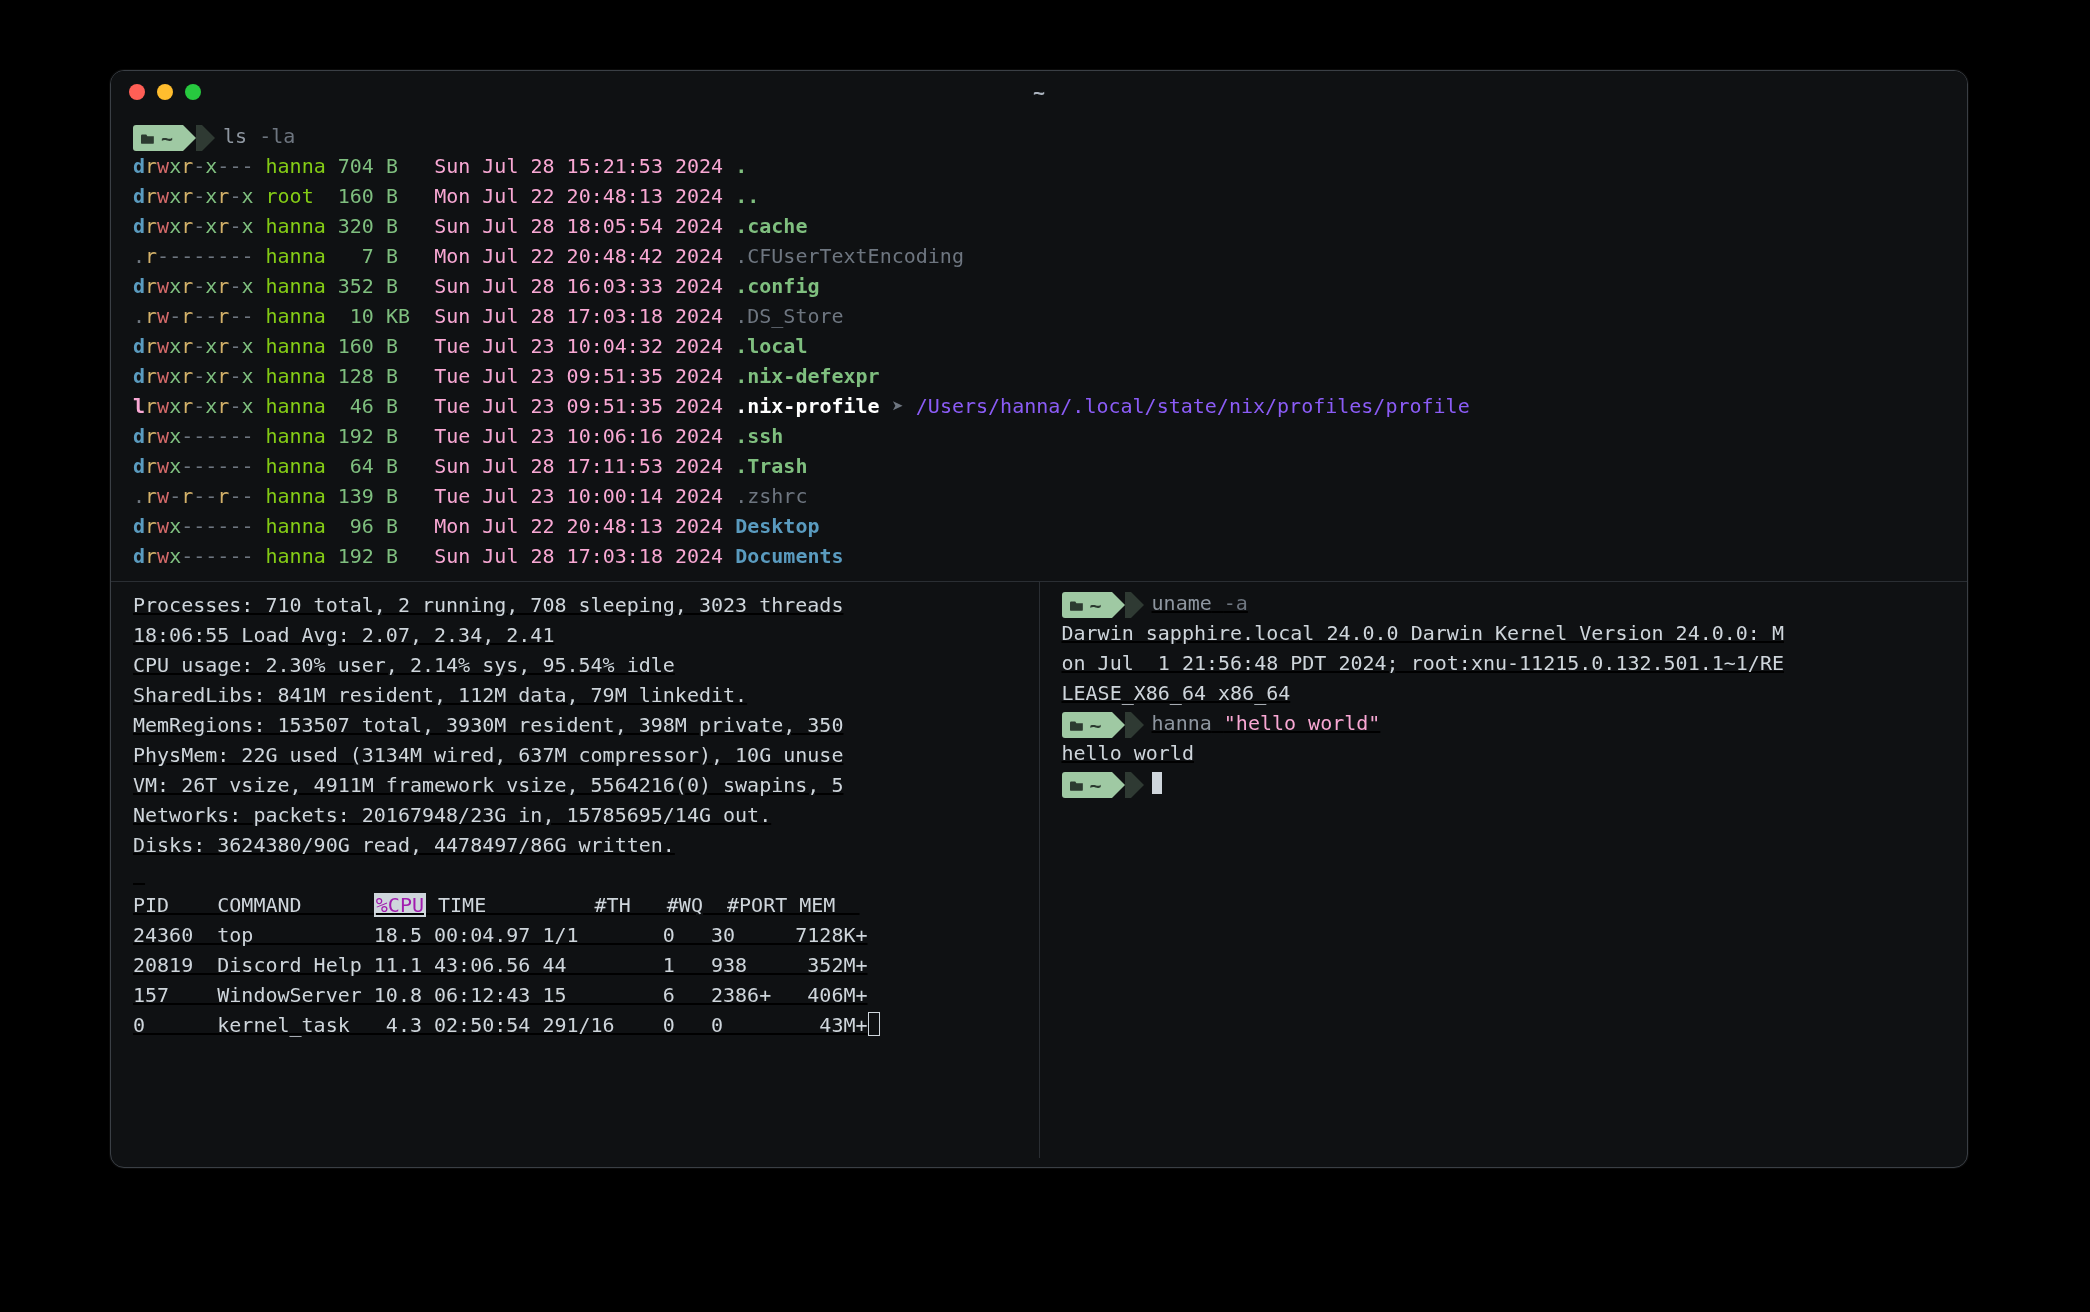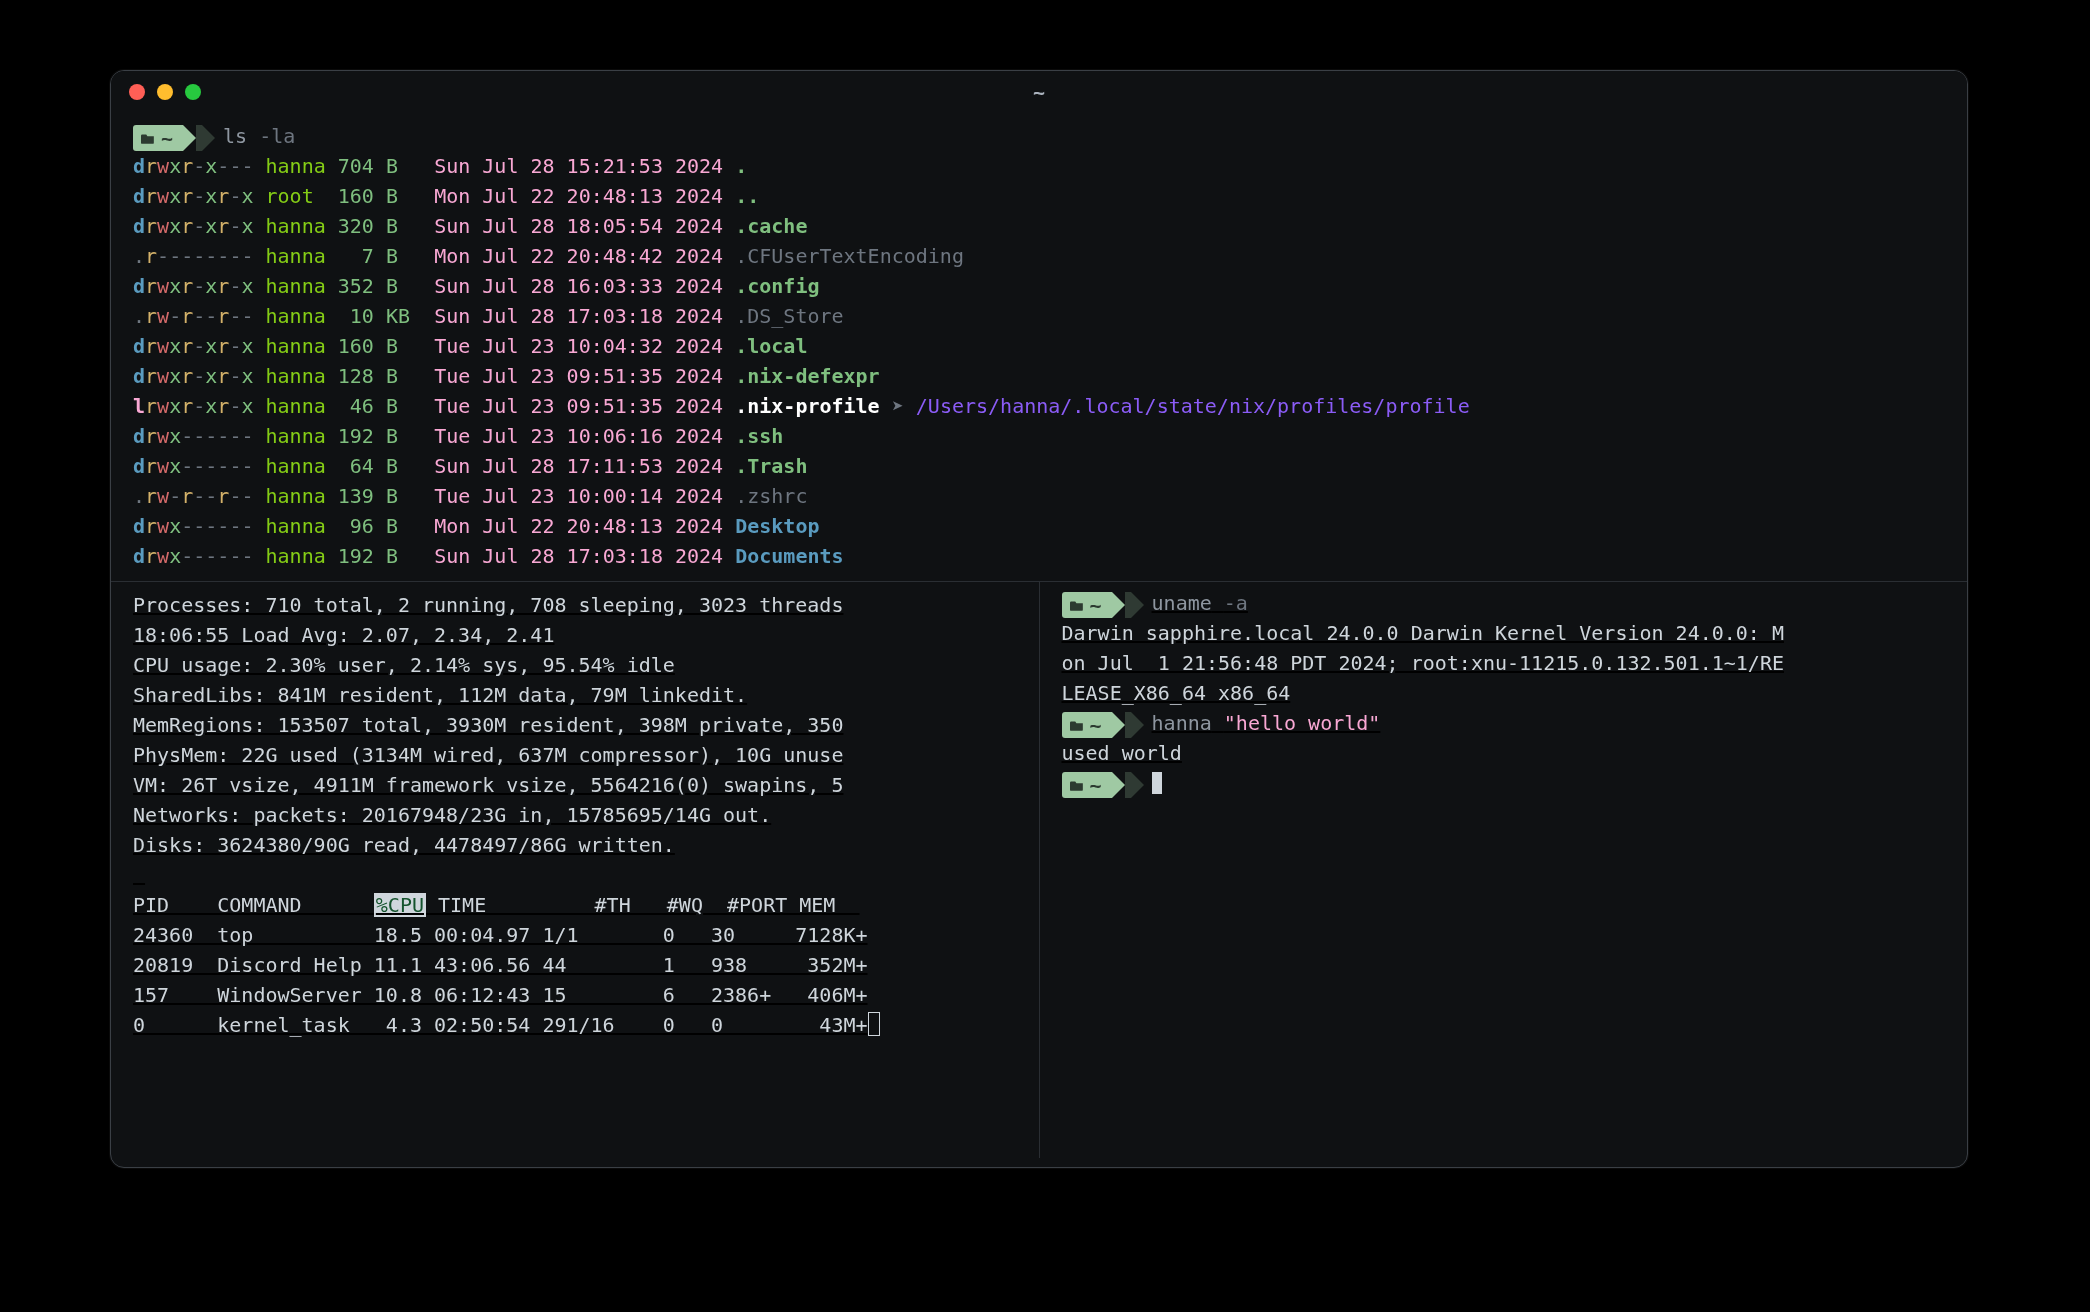--- a/index.html
+++ b/index.html
@@ -125,21 +125,21 @@
   .blue   { color:#5a9bbf; }
   .white  { color:#84cc16;margin-top:6px; }
   .bold   { font-weight:700; }
   .strteal{ color:#ffffff; }
   .link   { color:#8b5cf6; }
 
   .row { display:block; }
   .cmd-ls   { color:#8e96a0; }
   .cmd-arg  { color:#6e7680; }
 
-  .hlcell { background:#cfd6dc; color:#14532d; padding:0 2px;}
+  .hlcell { background:#cfd6dc; color:#a21caf; padding:0 2px;}
   .cursor { display:inline-block; width:10px; height:22px; border:1px solid #cfd6dc; vertical-align:-4px;}
   .cursor-solid { display:inline-block; width:10px; height:22px; background:#cfd6dc; vertical-align:-4px;}
 </style>
 </head>
 <body>
 
 <div class="window">
 
   <div class="titlebar">
     <div class="traffic">
@@ -153,18 +153,18 @@
   <div class="pane-top" id="pane-top"><span class="row"><span class="prompt"><span class="pill-left"><svg width="14" height="12" viewBox="0 0 24 20">
               <path fill="#2c3a30" d="M2 4h7l2 3h11v11a2 2 0 0 1-2 2H2a2 2 0 0 1-2-2V6a2 2 0 0 1 2-2z"></path>
             </svg><span>~</span></span><span class="pill-arrow"></span><span class="pill-right"></span><span class="pill-arrow2"></span></span><span class="cmd-ls">ls</span> <span class="cmd-arg">-la</span></span><span class="row"><span class="blue bold">d</span><span class="yellow">r</span><span class="red">w</span><span class="green">x</span><span class="yellow">r</span><span class="dim">-</span><span class="green">x</span><span class="dim">-</span><span class="dim">-</span><span class="dim">-</span> <span class="white">hanna</span> <span class="green">704</span> <span class="green">B </span>  <span class="teal">Sun Jul 28 15:21:53 2024</span> <span class="green bold">.</span></span><span class="row"><span class="blue bold">d</span><span class="yellow">r</span><span class="red">w</span><span class="green">x</span><span class="yellow">r</span><span class="dim">-</span><span class="green">x</span><span class="yellow">r</span><span class="dim">-</span><span class="green">x</span> <span class="white">root </span> <span class="green">160</span> <span class="green">B </span>  <span class="teal">Mon Jul 22 20:48:13 2024</span> <span class="green bold">..</span></span><span class="row"><span class="blue bold">d</span><span class="yellow">r</span><span class="red">w</span><span class="green">x</span><span class="yellow">r</span><span class="dim">-</span><span class="green">x</span><span class="yellow">r</span><span class="dim">-</span><span class="green">x</span> <span class="white">hanna</span> <span class="green">320</span> <span class="green">B </span>  <span class="teal">Sun Jul 28 18:05:54 2024</span> <span class="green bold">.cache</span></span><span class="row"><span class="dim">.</span><span class="yellow">r</span><span class="dim">-</span><span class="dim">-</span><span class="dim">-</span><span class="dim">-</span><span class="dim">-</span><span class="dim">-</span><span class="dim">-</span><span class="dim">-</span> <span class="white">hanna</span> <span class="green">  7</span> <span class="green">B </span>  <span class="teal">Mon Jul 22 20:48:42 2024</span> <span class="dim">.CFUserTextEncoding</span></span><span class="row"><span class="blue bold">d</span><span class="yellow">r</span><span class="red">w</span><span class="green">x</span><span class="yellow">r</span><span class="dim">-</span><span class="green">x</span><span class="yellow">r</span><span class="dim">-</span><span class="green">x</span> <span class="white">hanna</span> <span class="green">352</span> <span class="green">B </span>  <span class="teal">Sun Jul 28 16:03:33 2024</span> <span class="green bold">.config</span></span><span class="row"><span class="dim">.</span><span class="yellow">r</span><span class="red">w</span><span class="dim">-</span><span class="yellow">r</span><span class="dim">-</span><span class="dim">-</span><span class="yellow">r</span><span class="dim">-</span><span class="dim">-</span> <span class="white">hanna</span> <span class="green"> 10</span> <span class="green">KB</span>  <span class="teal">Sun Jul 28 17:03:18 2024</span> <span class="dim">.DS_Store</span></span><span class="row"><span class="blue bold">d</span><span class="yellow">r</span><span class="red">w</span><span class="green">x</span><span class="yellow">r</span><span class="dim">-</span><span class="green">x</span><span class="yellow">r</span><span class="dim">-</span><span class="green">x</span> <span class="white">hanna</span> <span class="green">160</span> <span class="green">B </span>  <span class="teal">Tue Jul 23 10:04:32 2024</span> <span class="green bold">.local</span></span><span class="row"><span class="blue bold">d</span><span class="yellow">r</span><span class="red">w</span><span class="green">x</span><span class="yellow">r</span><span class="dim">-</span><span class="green">x</span><span class="yellow">r</span><span class="dim">-</span><span class="green">x</span> <span class="white">hanna</span> <span class="green">128</span> <span class="green">B </span>  <span class="teal">Tue Jul 23 09:51:35 2024</span> <span class="green bold">.nix-defexpr</span></span><span class="row"><span class="teal bold">l</span><span class="yellow">r</span><span class="red">w</span><span class="green">x</span><span class="yellow">r</span><span class="dim">-</span><span class="green">x</span><span class="yellow">r</span><span class="dim">-</span><span class="green">x</span> <span class="white">hanna</span> <span class="green"> 46</span> <span class="green">B </span>  <span class="teal">Tue Jul 23 09:51:35 2024</span> <span class="strteal bold">.nix-profile</span> <span class="dim">➤</span> <span class="link">/Users/hanna/.local/state/nix/profiles/profile</span></span><span class="row"><span class="blue bold">d</span><span class="yellow">r</span><span class="red">w</span><span class="green">x</span><span class="dim">-</span><span class="dim">-</span><span class="dim">-</span><span class="dim">-</span><span class="dim">-</span><span class="dim">-</span> <span class="white">hanna</span> <span class="green">192</span> <span class="green">B </span>  <span class="teal">Tue Jul 23 10:06:16 2024</span> <span class="green bold">.ssh</span></span><span class="row"><span class="blue bold">d</span><span class="yellow">r</span><span class="red">w</span><span class="green">x</span><span class="dim">-</span><span class="dim">-</span><span class="dim">-</span><span class="dim">-</span><span class="dim">-</span><span class="dim">-</span> <span class="white">hanna</span> <span class="green"> 64</span> <span class="green">B </span>  <span class="teal">Sun Jul 28 17:11:53 2024</span> <span class="green bold">.Trash</span></span><span class="row"><span class="dim">.</span><span class="yellow">r</span><span class="red">w</span><span class="dim">-</span><span class="yellow">r</span><span class="dim">-</span><span class="dim">-</span><span class="yellow">r</span><span class="dim">-</span><span class="dim">-</span> <span class="white">hanna</span> <span class="green">139</span> <span class="green">B </span>  <span class="teal">Tue Jul 23 10:00:14 2024</span> <span class="dim">.zshrc</span></span><span class="row"><span class="blue bold">d</span><span class="yellow">r</span><span class="red">w</span><span class="green">x</span><span class="dim">-</span><span class="dim">-</span><span class="dim">-</span><span class="dim">-</span><span class="dim">-</span><span class="dim">-</span> <span class="white">hanna</span> <span class="green"> 96</span> <span class="green">B </span>  <span class="teal">Mon Jul 22 20:48:13 2024</span> <span class="blue bold">Desktop</span></span><span class="row"><span class="blue bold">d</span><span class="yellow">r</span><span class="red">w</span><span class="green">x</span><span class="dim">-</span><span class="dim">-</span><span class="dim">-</span><span class="dim">-</span><span class="dim">-</span><span class="dim">-</span> <span class="white">hanna</span> <span class="green">192</span> <span class="green">B </span>  <span class="teal">Sun Jul 28 17:03:18 2024</span> <span class="blue bold">Documents</span></span></div>
 
   <div class="bottom">
     <div class="pane-bl" id="pane-bl"><span class="row">Processes: 710 total, 2 running, 708 sleeping, 3023 threads</span><span class="row">18:06:55 Load Avg: 2.07, 2.34, 2.41</span><span class="row">CPU usage: 2.30% user, 2.14% sys, 95.54% idle</span><span class="row">SharedLibs: 841M resident, 112M data, 79M linkedit.</span><span class="row">MemRegions: 153507 total, 3930M resident, 398M private, 350</span><span class="row">PhysMem: 22G used (3134M wired, 637M compressor), 10G unuse</span><span class="row">VM: 26T vsize, 4911M framework vsize, 5564216(0) swapins, 5</span><span class="row">Networks: packets: 20167948/23G in, 15785695/14G out.</span><span class="row">Disks: 3624380/90G read, 4478497/86G written.</span><span class="row"> </span><span class="row">PID    COMMAND      <span class="hlcell">%CPU</span> TIME         #TH   #WQ  #PORT MEM  </span><span class="row">24360  top          18.5 00:04.97 1/1       0   30     7128K+</span><span class="row">20819  Discord Help 11.1 43:06.56 44        1   938     352M+</span><span class="row">157    WindowServer 10.8 06:12:43 15        6   2386+   406M+</span><span class="row">0      kernel_task   4.3 02:50:54 291/16    0   0        43M+<span class="cursor"></span></span></div>
     <div class="pane-br" id="pane-br"><span class="row"><span class="prompt"><span class="pill-left"><svg width="14" height="12" viewBox="0 0 24 20">
                 <path fill="#2c3a30" d="M2 4h7l2 3h11v11a2 2 0 0 1-2 2H2a2 2 0 0 1-2-2V6a2 2 0 0 1 2-2z"></path>
               </svg><span>~</span></span><span class="pill-arrow"></span><span class="pill-right"></span><span class="pill-arrow2"></span></span><span class="cmd-ls">uname</span> <span class="cmd-arg">-a</span></span><span class="row">Darwin sapphire.local 24.0.0 Darwin Kernel Version 24.0.0: M</span><span class="row">on Jul  1 21:56:48 PDT 2024; root:xnu-11215.0.132.501.1~1/RE</span><span class="row">LEASE_X86_64 x86_64</span><span class="row"><span class="prompt"><span class="pill-left"><svg width="14" height="12" viewBox="0 0 24 20">
                 <path fill="#2c3a30" d="M2 4h7l2 3h11v11a2 2 0 0 1-2 2H2a2 2 0 0 1-2-2V6a2 2 0 0 1 2-2z"></path>
-              </svg><span>~</span></span><span class="pill-arrow"></span><span class="pill-right"></span><span class="pill-arrow2"></span></span><span class="cmd-ls">hanna</span> <span class="teal">"hello world"</span></span><span class="row">used world</span><span class="row"><span class="prompt"><span class="pill-left"><svg width="14" height="12" viewBox="0 0 24 20">
+              </svg><span>~</span></span><span class="pill-arrow"></span><span class="pill-right"></span><span class="pill-arrow2"></span></span><span class="cmd-ls">hanna</span> <span class="teal">"hello world"</span></span><span class="row">hello world</span><span class="row"><span class="prompt"><span class="pill-left"><svg width="14" height="12" viewBox="0 0 24 20">
                 <path fill="#2c3a30" d="M2 4h7l2 3h11v11a2 2 0 0 1-2 2H2a2 2 0 0 1-2-2V6a2 2 0 0 1 2-2z"></path>
               </svg><span>~</span></span><span class="pill-arrow"></span><span class="pill-right"></span><span class="pill-arrow2"></span></span><span class="cursor-solid"></span></span></div>
   </div>
 
 </div>
 
 </body></html>

